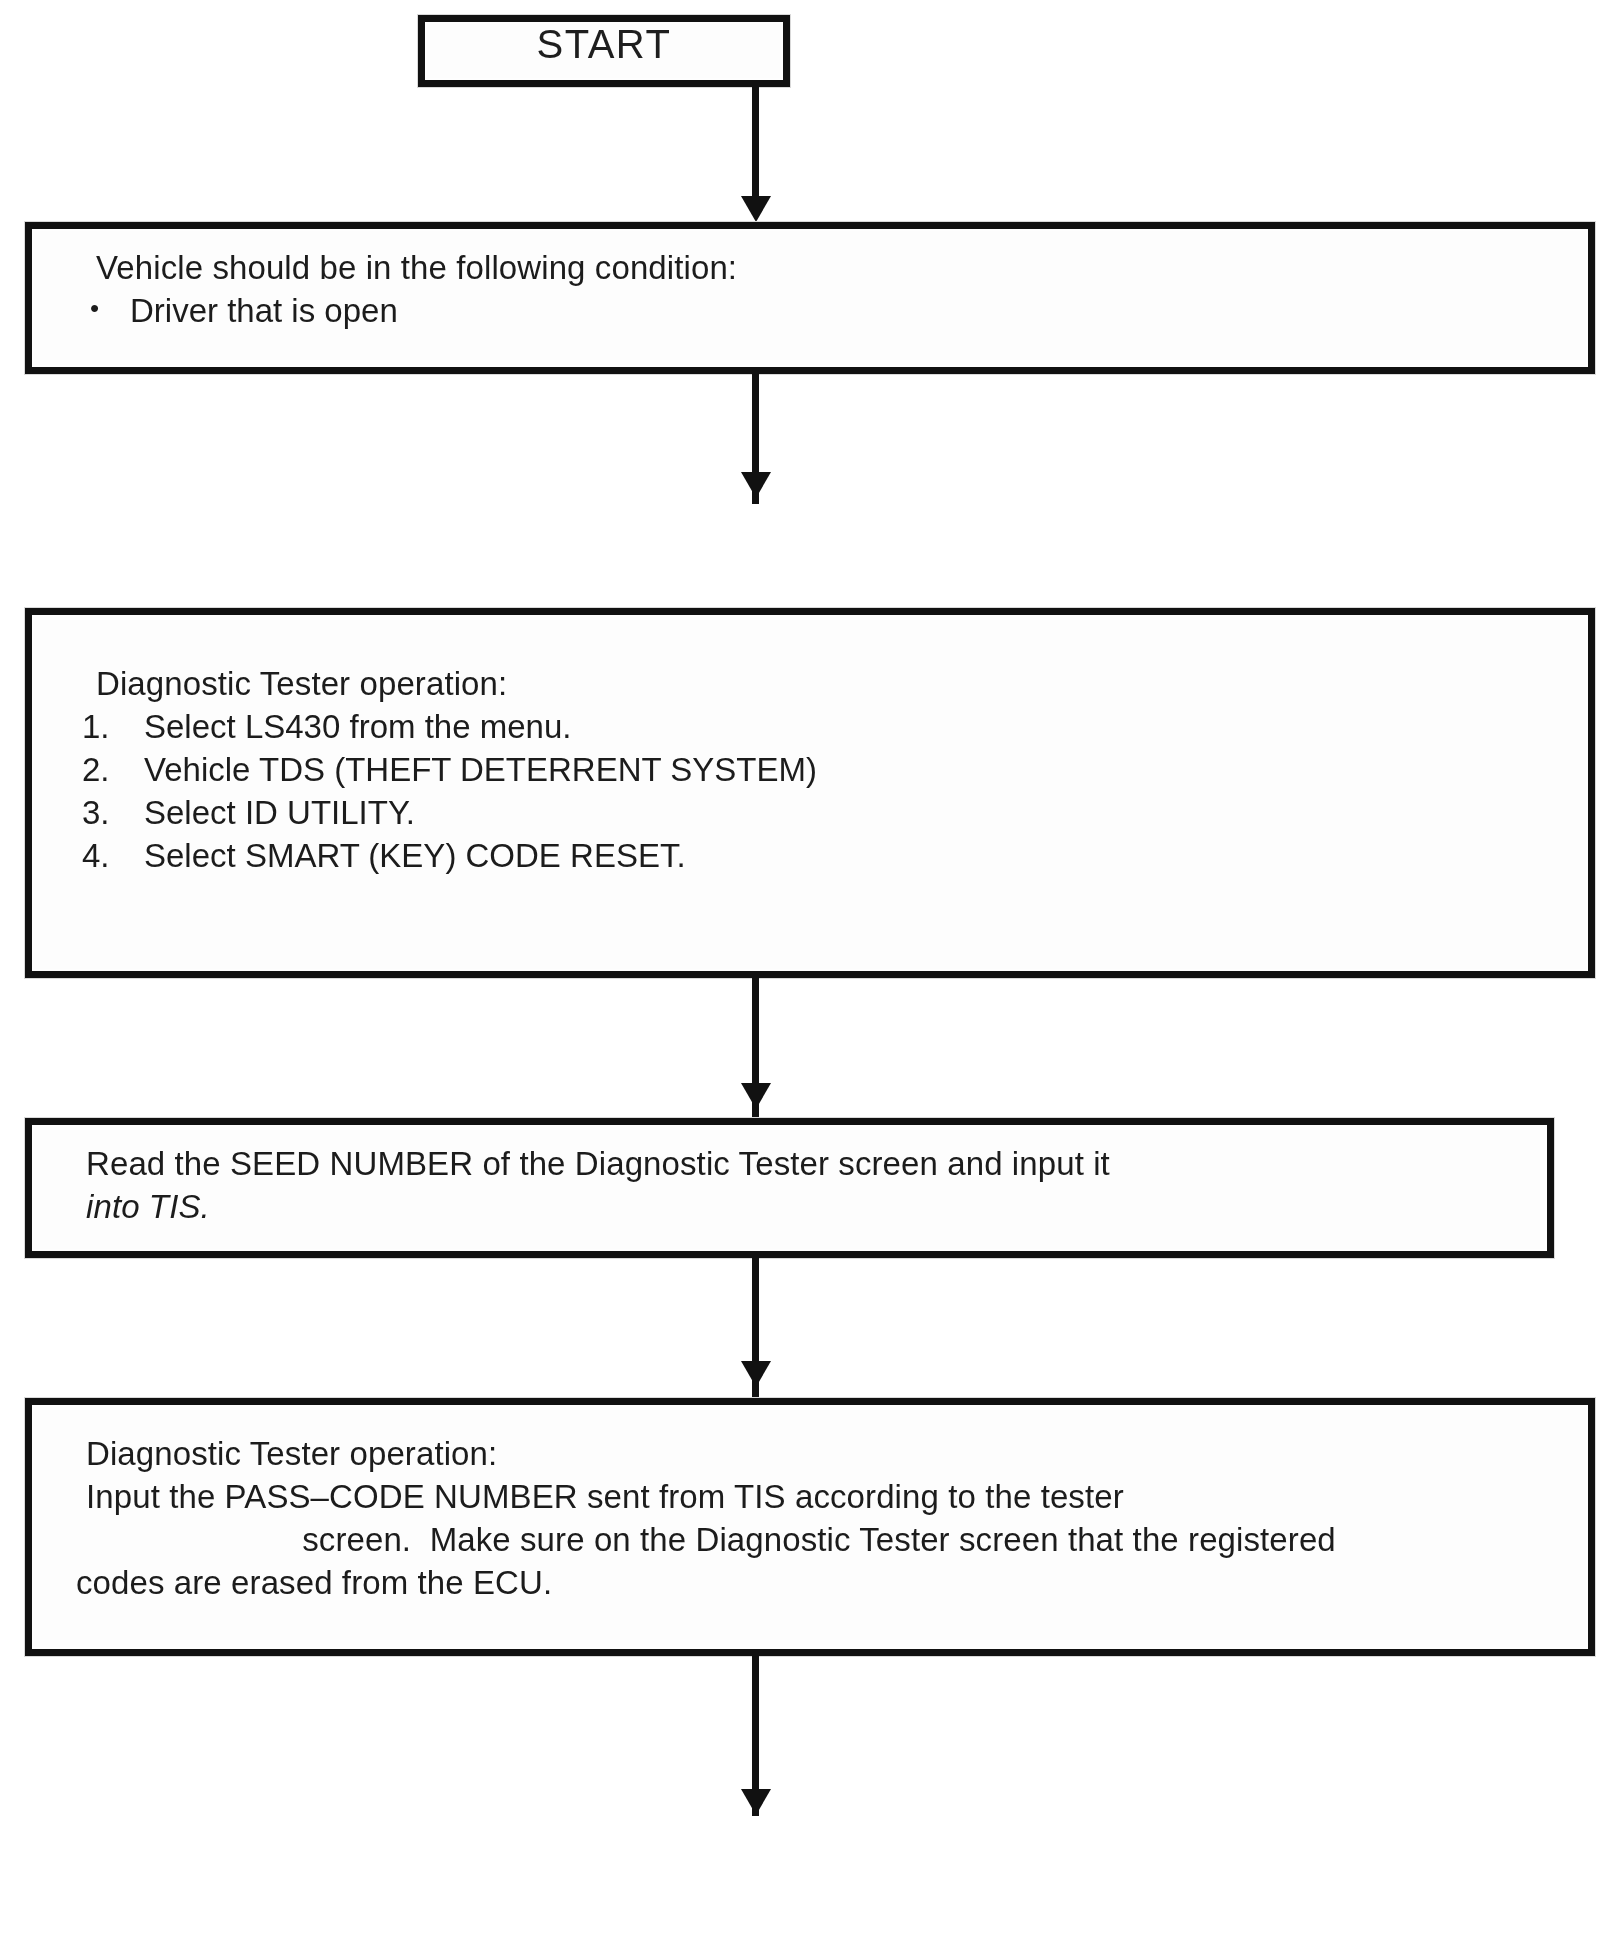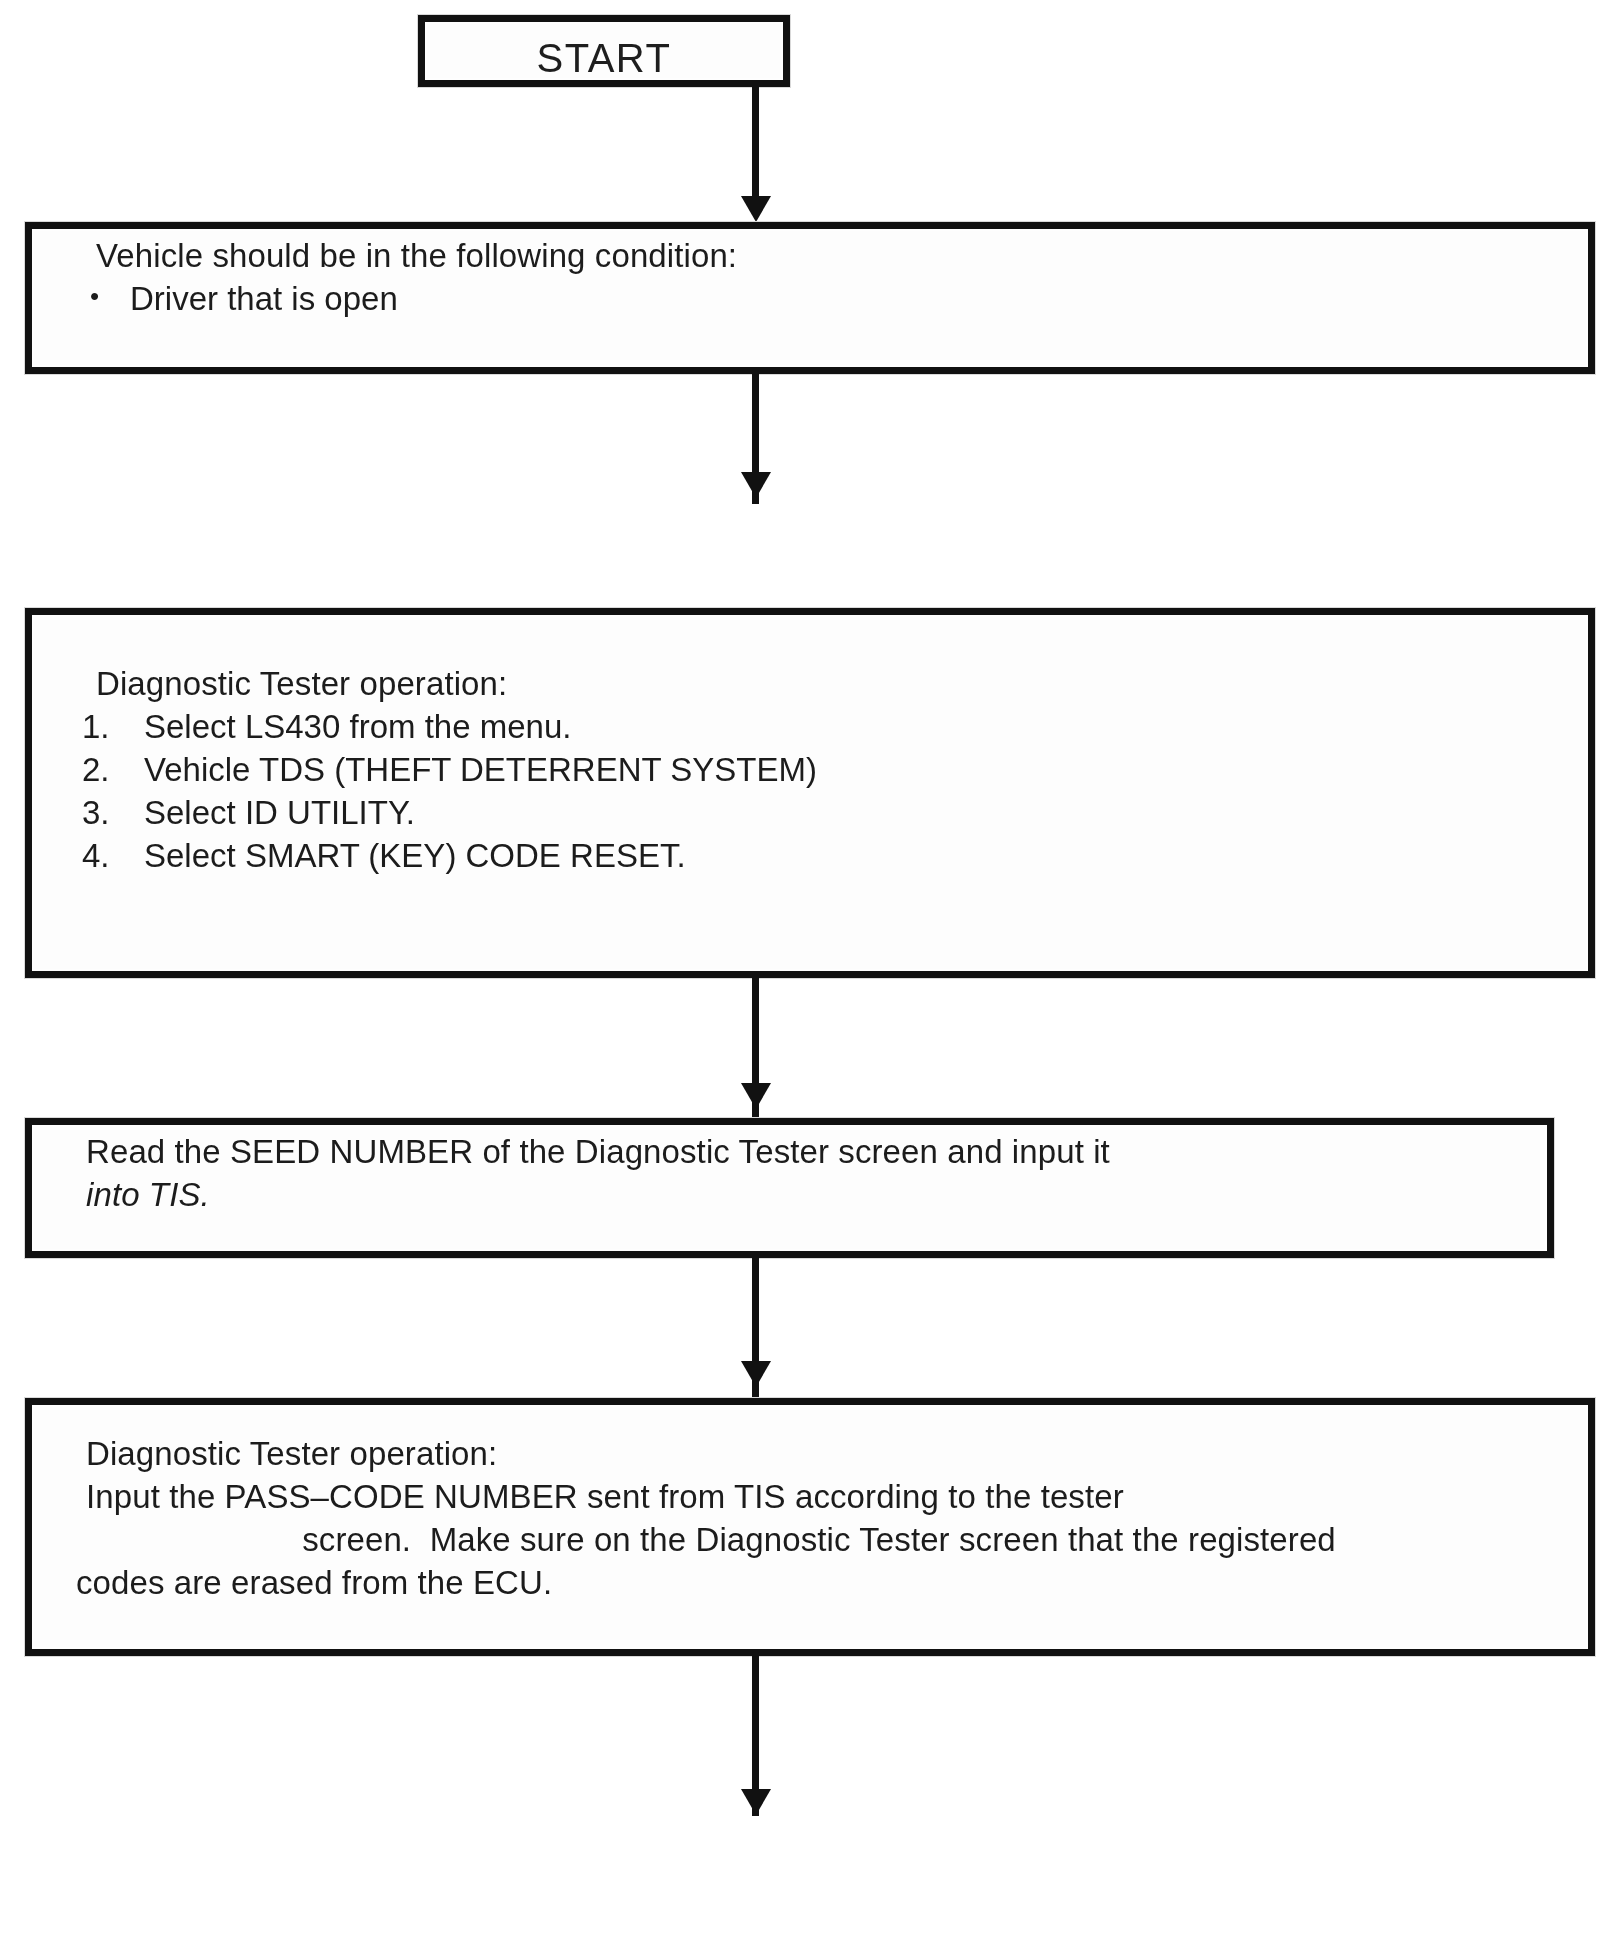--- a/index.html
+++ b/index.html
@@ -36,34 +36,34 @@
     border: 2px solid #fefefe;
     background: #fdfdfd;
     display: flex;
     flex-direction: column;
     justify-content: center;
   }
 
   
   .terminator .node-inner {
     align-items: center;
-    justify-content: flex-end;
+    justify-content: flex-start;
   }
   .terminator .term-label {
     font-size: 40px;
     font-weight: 400;
     letter-spacing: 1.5px;
     color: #1e1e1e;
     line-height: 1;
     text-align: center;
   }
 
   
   .process .node-inner {
-    padding: 4px 34px;
+    padding: 16px 34px;
     justify-content: flex-start;
   }
   .body-text {
     font-size: 33px;
     line-height: 1.30;
     color: #1c1c1c;
     letter-spacing: 0.1px;
     white-space: pre-wrap;
   }
 

